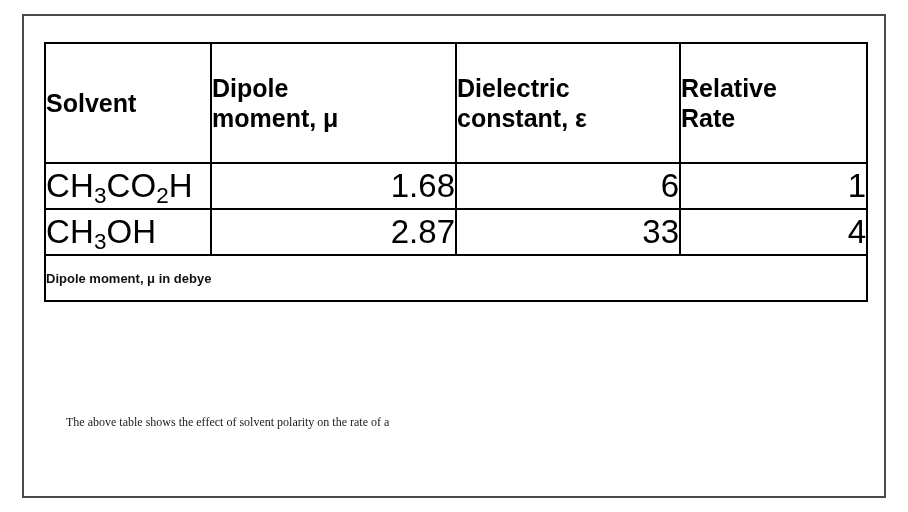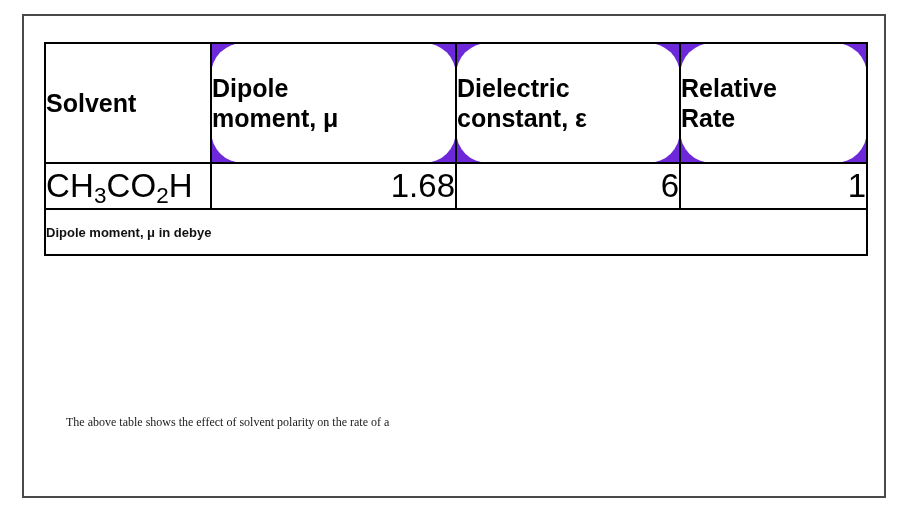--- a/index.html
+++ b/index.html
@@ -62,21 +62,20 @@
     line-height: 1.22;
   }
   .hd-solvent {
     padding: 0 0 0 12px;
     vertical-align: bottom;
     padding-bottom: 38px;
   }
   .hd-col {
     padding: 10px 0 0 12px;
     vertical-align: top;
-    border-radius: 32px;
   }
   .hd-col .line { display: block; }
 
   tbody td {
     height: 44px;
     font-size: 25px;
   }
   td.solvent-cell {
     padding-left: 10px;
     text-align: left;
@@ -152,20 +151,28 @@
         <tbody>
           <tr>
             <td class="solvent-cell">
               <span class="formula"><span>CH</span><sub>3</sub><span>CO</span><sub>2</sub><span>H</span></span>
             </td>
             <td class="num-cell">1.68</td>
             <td class="num-cell">6</td>
             <td class="num-cell">1</td>
           </tr>
           <tr>
+            <td class="solvent-cell">
+              <span class="formula"><span>CH</span><sub>3</sub><span>OH</span></span>
+            </td>
+            <td class="num-cell">2.87</td>
+            <td class="num-cell">33</td>
+            <td class="num-cell">4</td>
+          </tr>
+          <tr>
             <td class="footnote-cell" colspan="4">Dipole moment, μ in debye</td>
           </tr>
         </tbody>
       </table>
     </div>
 
     <div id="caption">
       <span class="l1">The above table shows the effect of solvent polarity on the rate of a</span>
     </div>
 

